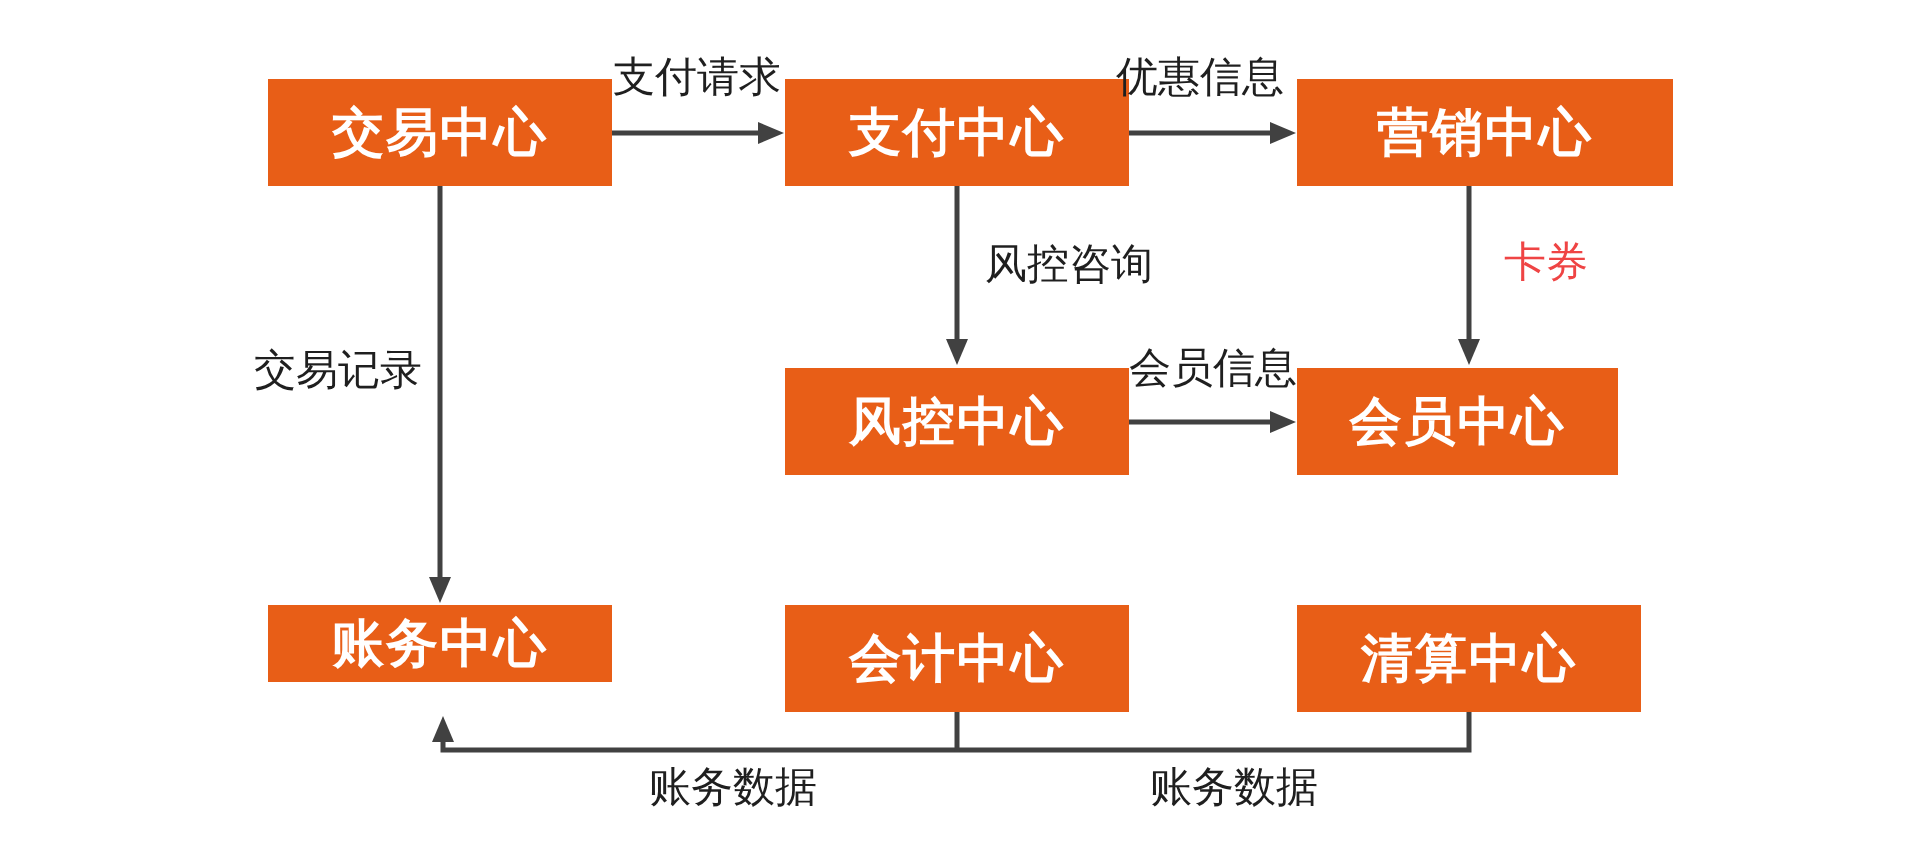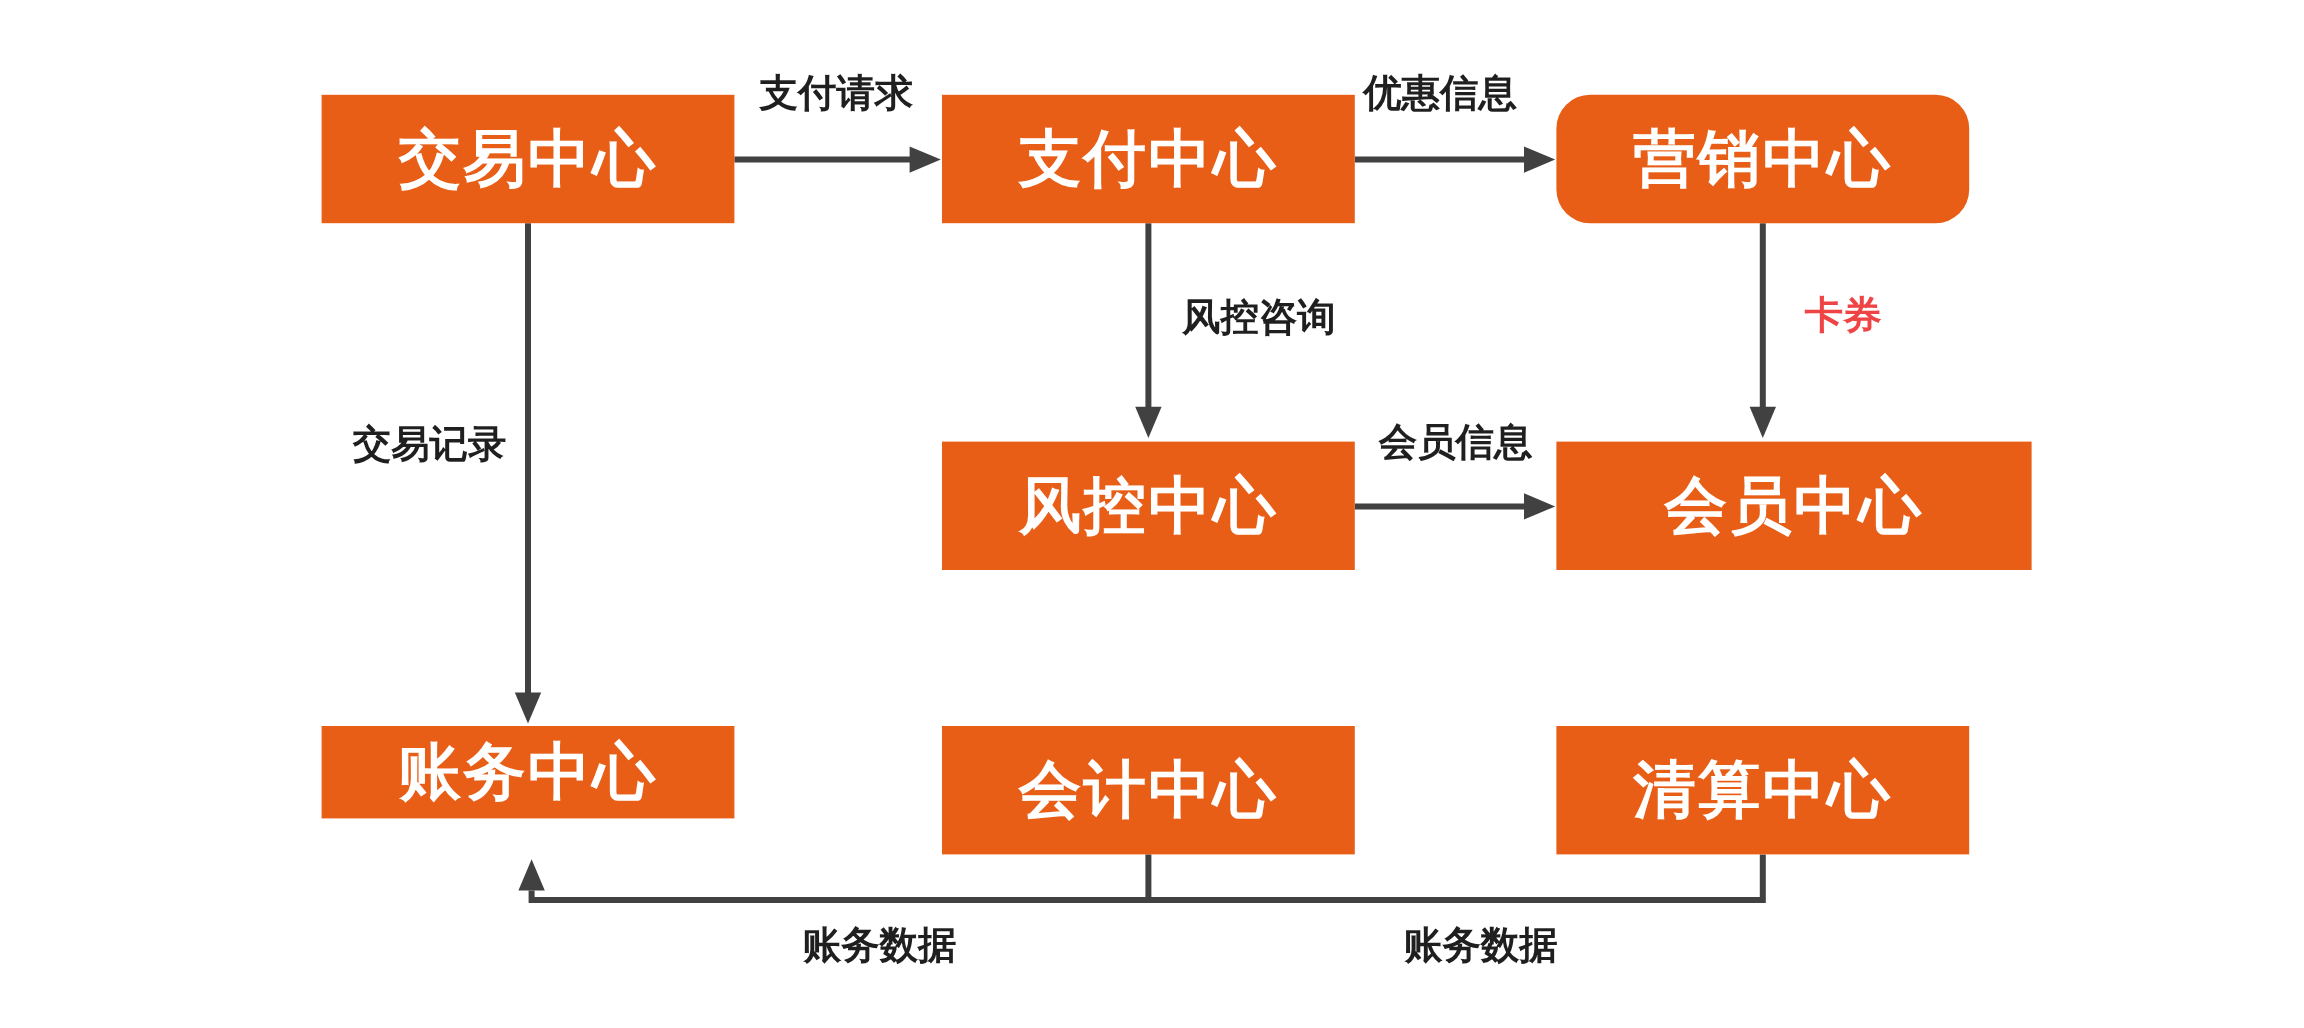--- a/index.html
+++ b/index.html
@@ -28,22 +28,22 @@
     align-items: center;
     justify-content: center;
     color: #ffffff;
     font-size: 52px;
     font-weight: 700;
     letter-spacing: 2px;
     white-space: nowrap;
   }
   .edge-label {
     position: absolute;
-    font-size: 32px;
-    font-weight: 700;
+    font-size: 42px;
+    font-weight: 400;
     color: #1f1f1f;
     white-space: nowrap;
     line-height: 1;
   }
   .edge-label.anchor-middle { transform: translate(-50%, -50%); }
   .edge-label.anchor-start  { transform: translate(0, -50%); }
   .edge-label.anchor-end    { transform: translate(-100%, -50%); }
 </style>
 </head>
 <body>
@@ -63,23 +63,23 @@
       <polygon points="1296,422 1270,411 1270,433" fill="#414141"></polygon>
       <polyline points="440,186 440,578" fill="none" stroke="#414141" stroke-width="5"></polyline>
       <polygon points="440,603 429,577 451,577" fill="#414141"></polygon>
       <polyline points="1469,712 1469,750 443,750 443,742" fill="none" stroke="#414141" stroke-width="5"></polyline>
       <polygon points="443,716 432,742 454,742" fill="#414141"></polygon>
       <polyline points="957,712 957,752" fill="none" stroke="#414141" stroke-width="5"></polyline>
     </svg>
 
   <div class="node" style="left: 268px; top: 79px; width: 344px; height: 107px; background: rgb(232, 94, 23); color: rgb(255, 255, 255);">交易中心</div>
   <div class="node" style="left: 785px; top: 79px; width: 344px; height: 107px; background: rgb(232, 94, 23); color: rgb(255, 255, 255);">支付中心</div>
-  <div class="node" style="left: 1297px; top: 79px; width: 344px; height: 107px; background: rgb(232, 94, 23); color: rgb(255, 255, 255); border-radius: 28px;">营销中心</div>
+  <div class="node" style="left: 1297px; top: 79px; width: 376px; height: 107px; background: rgb(232, 94, 23); color: rgb(255, 255, 255);">营销中心</div>
   <div class="node" style="left: 785px; top: 368px; width: 344px; height: 107px; background: rgb(232, 94, 23); color: rgb(255, 255, 255);">风控中心</div>
-  <div class="node" style="left: 1297px; top: 368px; width: 396px; height: 107px; background: rgb(232, 94, 23); color: rgb(255, 255, 255);">会员中心</div>
+  <div class="node" style="left: 1297px; top: 368px; width: 321px; height: 107px; background: rgb(232, 94, 23); color: rgb(255, 255, 255);">会员中心</div>
   <div class="node" style="left: 268px; top: 605px; width: 344px; height: 77px; background: rgb(232, 94, 23); color: rgb(255, 255, 255);">账务中心</div>
   <div class="node" style="left: 785px; top: 605px; width: 344px; height: 107px; background: rgb(232, 94, 23); color: rgb(255, 255, 255);">会计中心</div>
   <div class="node" style="left: 1297px; top: 605px; width: 344px; height: 107px; background: rgb(232, 94, 23); color: rgb(255, 255, 255);">清算中心</div>
 
   <div class="edge-label anchor-middle" style="left: 697px; top: 77px; color: rgb(31, 31, 31);">支付请求</div>
   <div class="edge-label anchor-middle" style="left: 1200px; top: 77px; color: rgb(31, 31, 31);">优惠信息</div>
   <div class="edge-label anchor-start" style="left: 985px; top: 264px; color: rgb(31, 31, 31);">风控咨询</div>
   <div class="edge-label anchor-start" style="left: 1492px; top: 262px; color: #ef4444; margin-left: 12px;">卡券</div>
   <div class="edge-label anchor-middle" style="left: 1213px; top: 368px; color: rgb(31, 31, 31);">会员信息</div>
   <div class="edge-label anchor-end" style="left: 422px; top: 370px; color: rgb(31, 31, 31);">交易记录</div>

